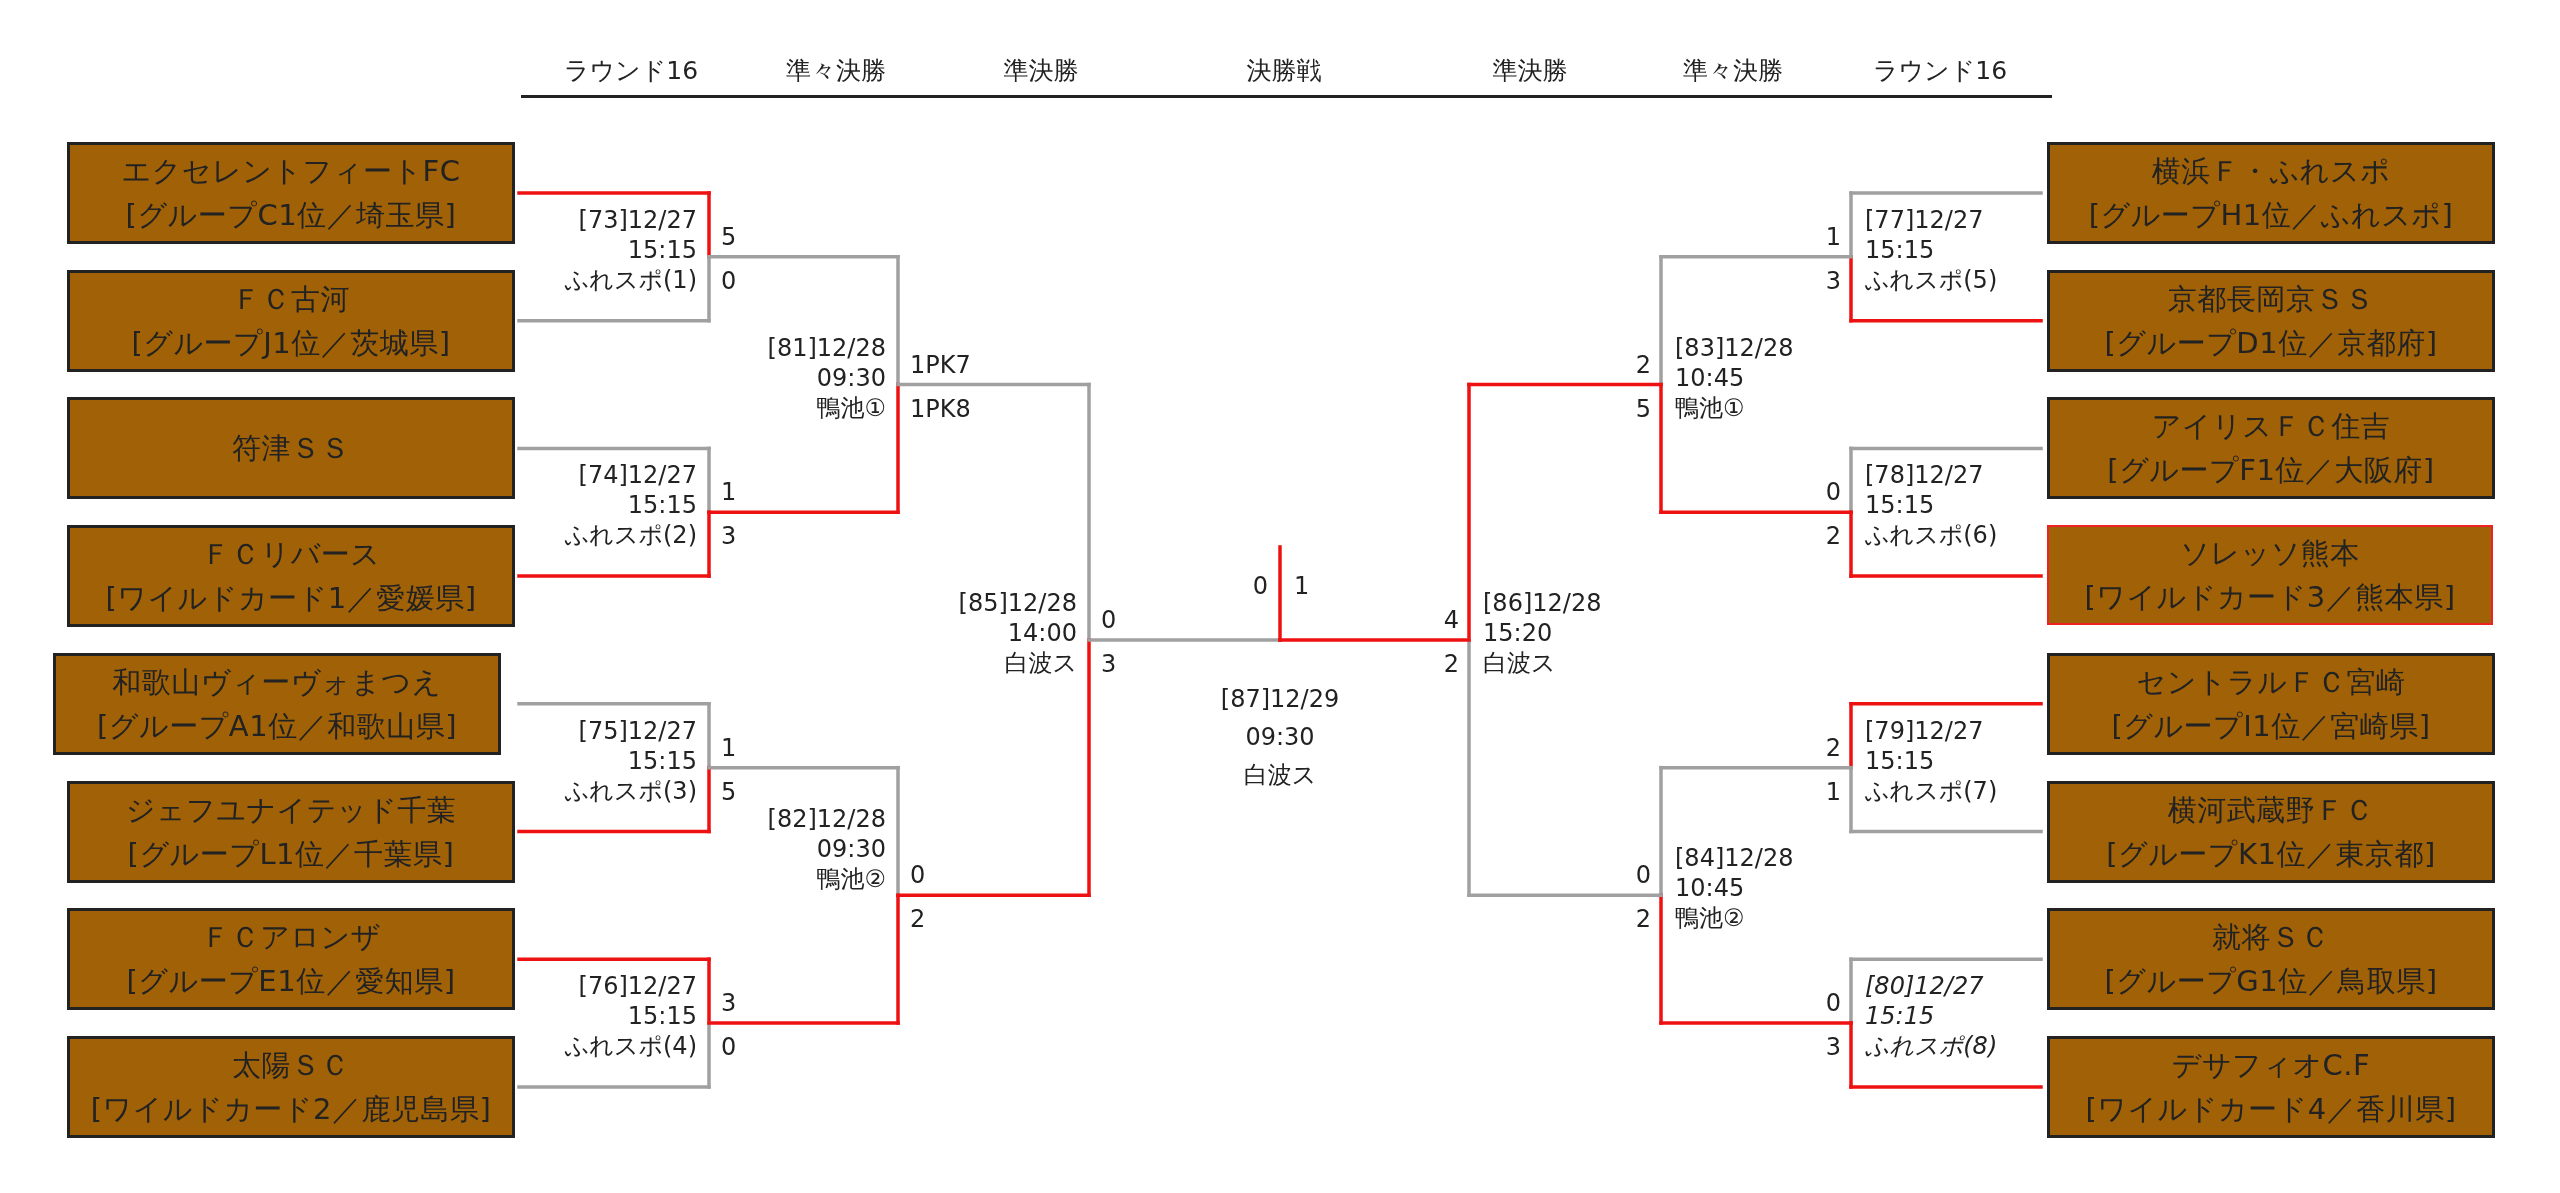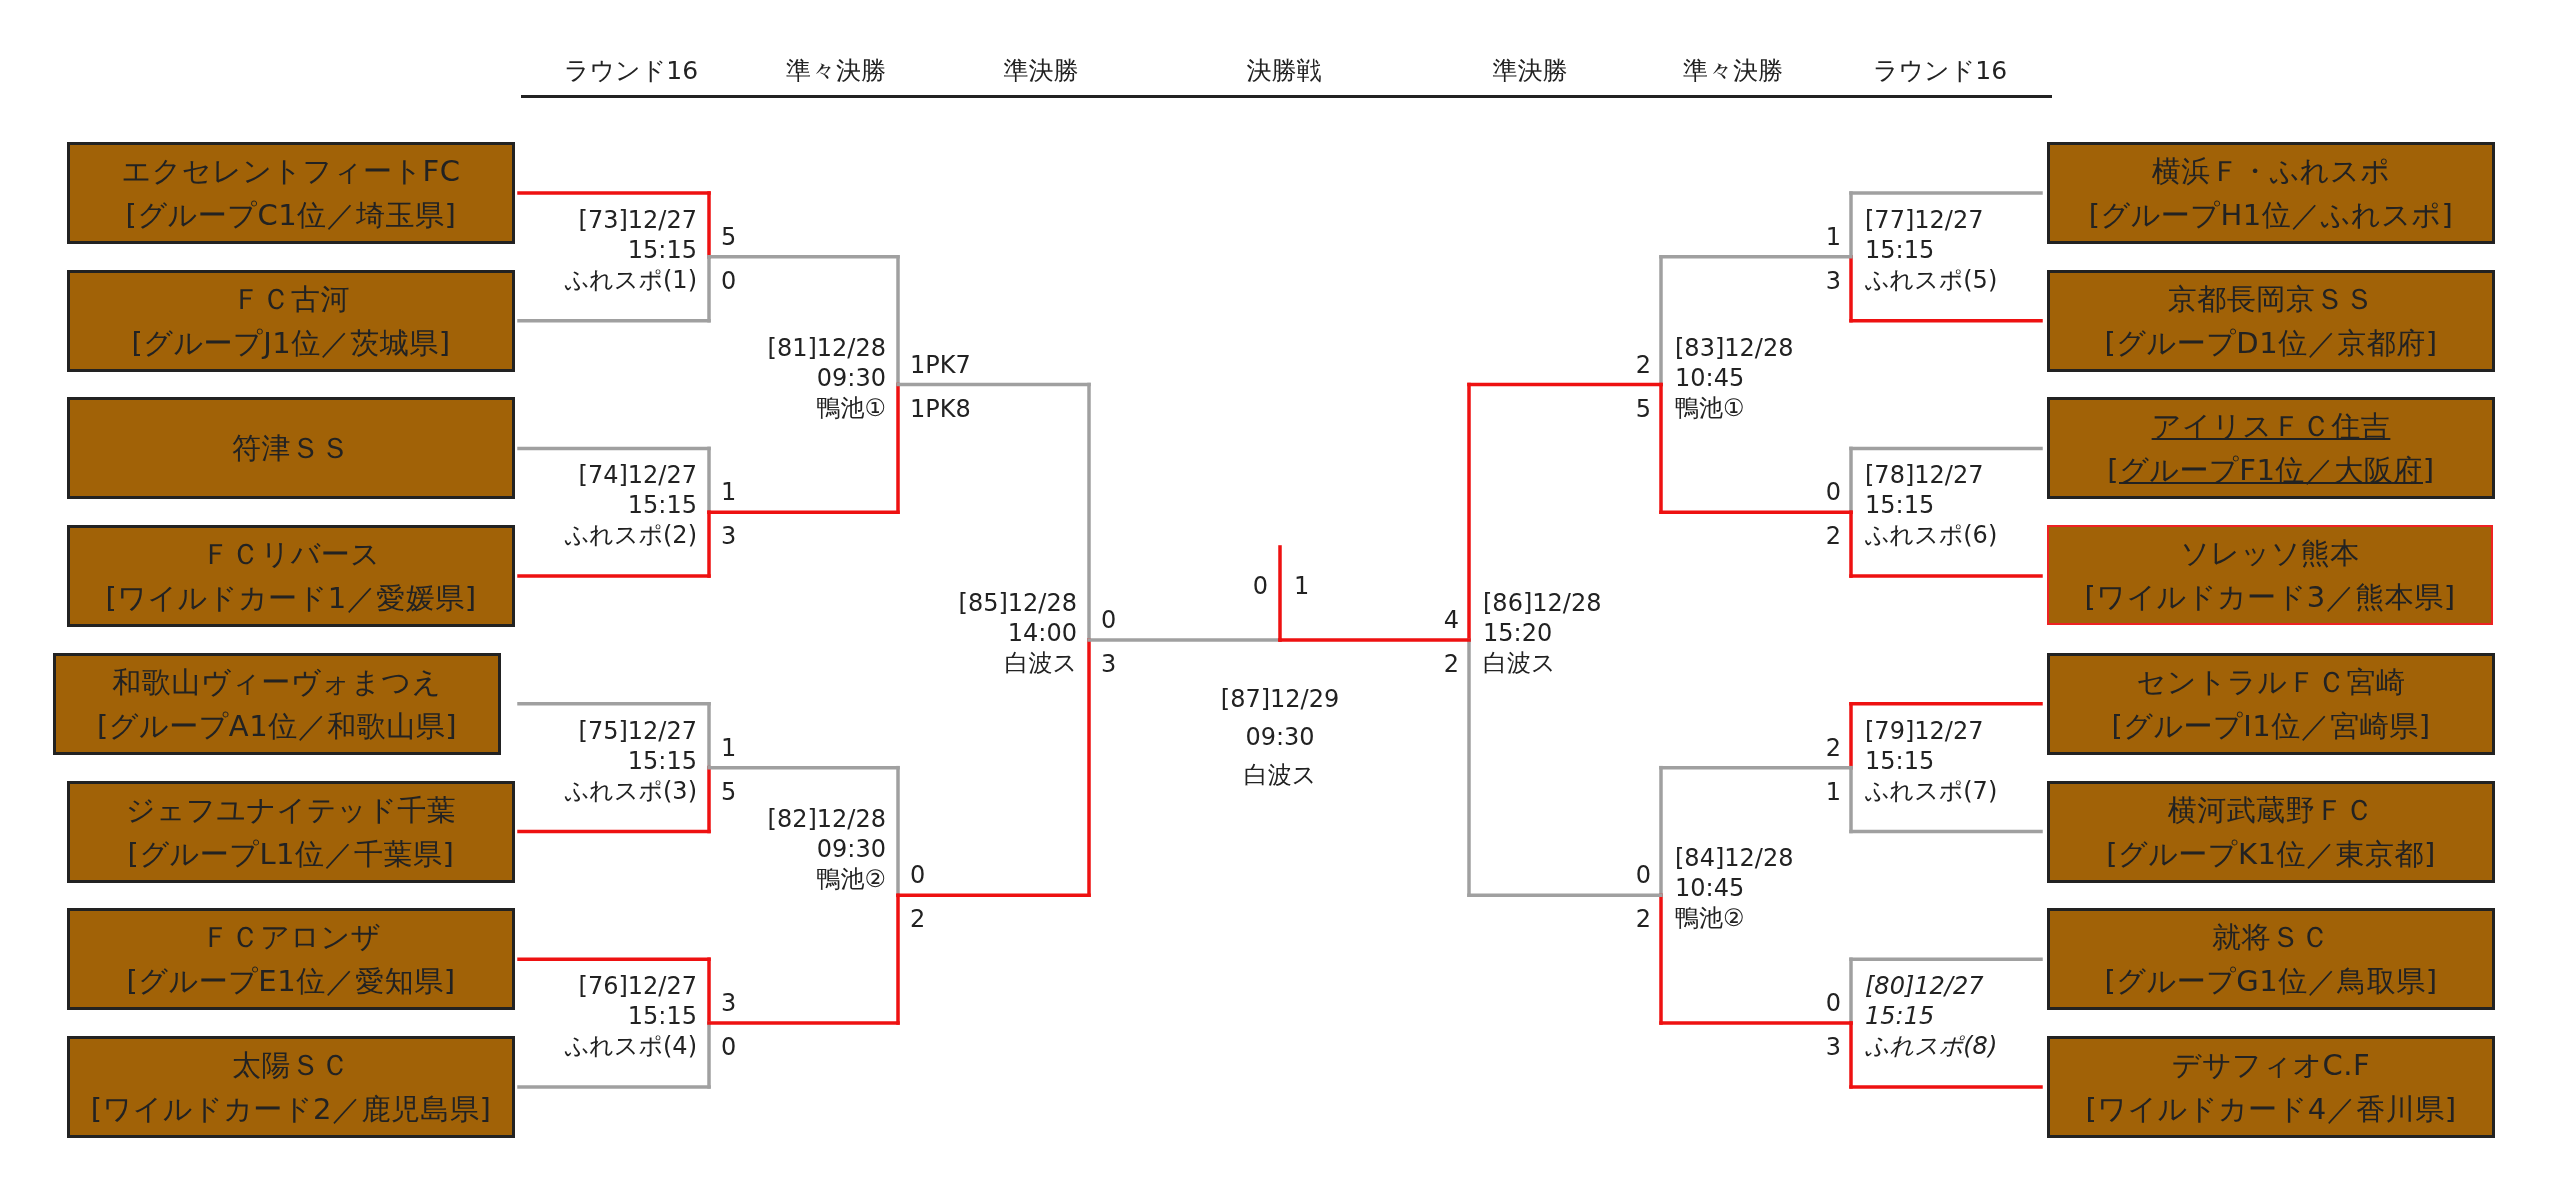--- a/index.html
+++ b/index.html
@@ -129,21 +129,21 @@
         <div class="team-seed">[ワイルドカード2／鹿児島県]</div>
       </div>
       <div class="team-box" style="left:2047px;top:142.0px;">
         <div class="team-name">横浜Ｆ・ふれスポ</div>
         <div class="team-seed">[グループH1位／ふれスポ]</div>
       </div>
       <div class="team-box" style="left:2047px;top:269.7px;">
         <div class="team-name">京都長岡京ＳＳ</div>
         <div class="team-seed">[グループD1位／京都府]</div>
       </div>
-      <div class="team-box" style="left:2047px;top:397.4px;text-decoration:underline;">
+      <div class="team-box" style="left:2047px;top:397.4px;">
         <div class="team-name">アイリスＦＣ住吉</div>
         <div class="team-seed">[グループF1位／大阪府]</div>
       </div>
       <div class="team-box champion" style="left:2047px;top:525.1px;">
         <div class="team-name">ソレッソ熊本</div>
         <div class="team-seed">[ワイルドカード3／熊本県]</div>
       </div>
       <div class="team-box" style="left:2047px;top:652.8px;">
         <div class="team-name">セントラルＦＣ宮崎</div>
         <div class="team-seed">[グループI1位／宮崎県]</div>

